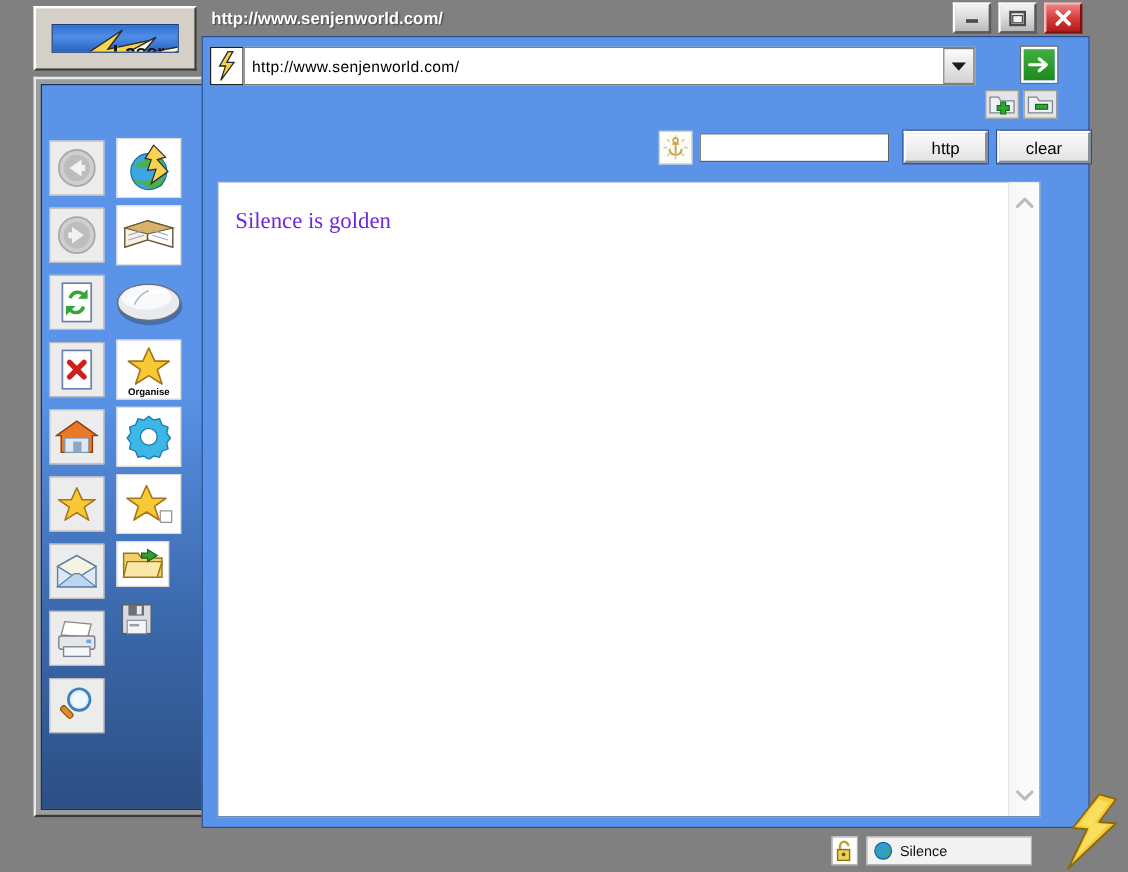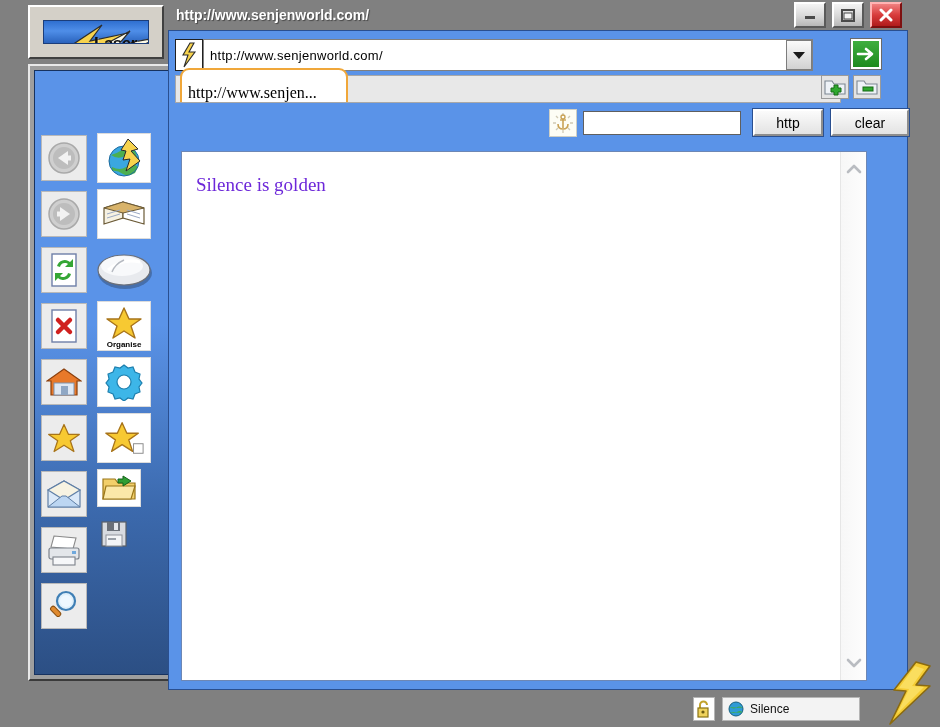--- a/index.html
+++ b/index.html
@@ -41,21 +41,21 @@
     background:#9e9e9e;
     border:2px solid #e8e8e8;border-right-color:#3a3a3a;border-bottom-color:#3a3a3a;
     box-sizing:border-box;padding:4px;
   }
   .sidebar{
     position:relative;width:100%;height:100%;box-sizing:border-box;
     background:linear-gradient(180deg,#5a93e8 0%,#5a93e8 42%,#3c6aae 72%,#2c4f84 100%);
     border:1px solid #17325f;
     overflow:hidden;
   }
-  .btn-grid{position:absolute;left:6px;top:62px;width:128px;}
+  .btn-grid{position:absolute;left:6px;top:44px;width:128px;}
   .btn-row{position:relative;height:56px;}
   .tool-btn{
     position:absolute;width:46px;height:46px;
     background:#ececec;border:1px solid #b9b9b9;
     box-sizing:border-box;
     display:flex;align-items:center;justify-content:center;
     cursor:default;
   }
   .tool-btn.left{left:0;top:2px;}
   .tool-btn.right{left:56px;top:0px;width:54px;height:50px;background:#ffffff;border-color:#dcdcdc;}
@@ -445,25 +445,20 @@
           </div>
         </div>
       </div>
 
       <div class="go-btn">
         <svg width="20" height="18" viewBox="0 0 20 18">
           <path d="M2 9 H14 M10 4 L16 9 L10 14" stroke="#ffffff" stroke-width="2.6" fill="none" stroke-linecap="round" stroke-linejoin="round"></path>
         </svg>
       </div>
 
-      <div class="tabstrip">
-        <div class="tab">
-          <span>http://www.senjen...</span>
-        </div>
-      </div>
       <div class="tabbtns">
         <div class="tabbtn">
           <svg width="22" height="18" viewBox="0 0 22 18">
             <path d="M1 3 h7 l2 3 h11 v10 H1z" fill="#eef2f7" stroke="#7d8793" stroke-width="1.1"></path>
             <path d="M10 7 h4 v3 h3 v4 h-3 v3 h-4 v-3 h-3 v-4 h3z" fill="#2fa82f" stroke="#166b16" stroke-width="1"></path>
           </svg>
         </div>
         <div class="tabbtn">
           <svg width="22" height="18" viewBox="0 0 22 18">
             <path d="M1 3 h7 l2 3 h11 v10 H1z" fill="#eef2f7" stroke="#7d8793" stroke-width="1.1"></path>

